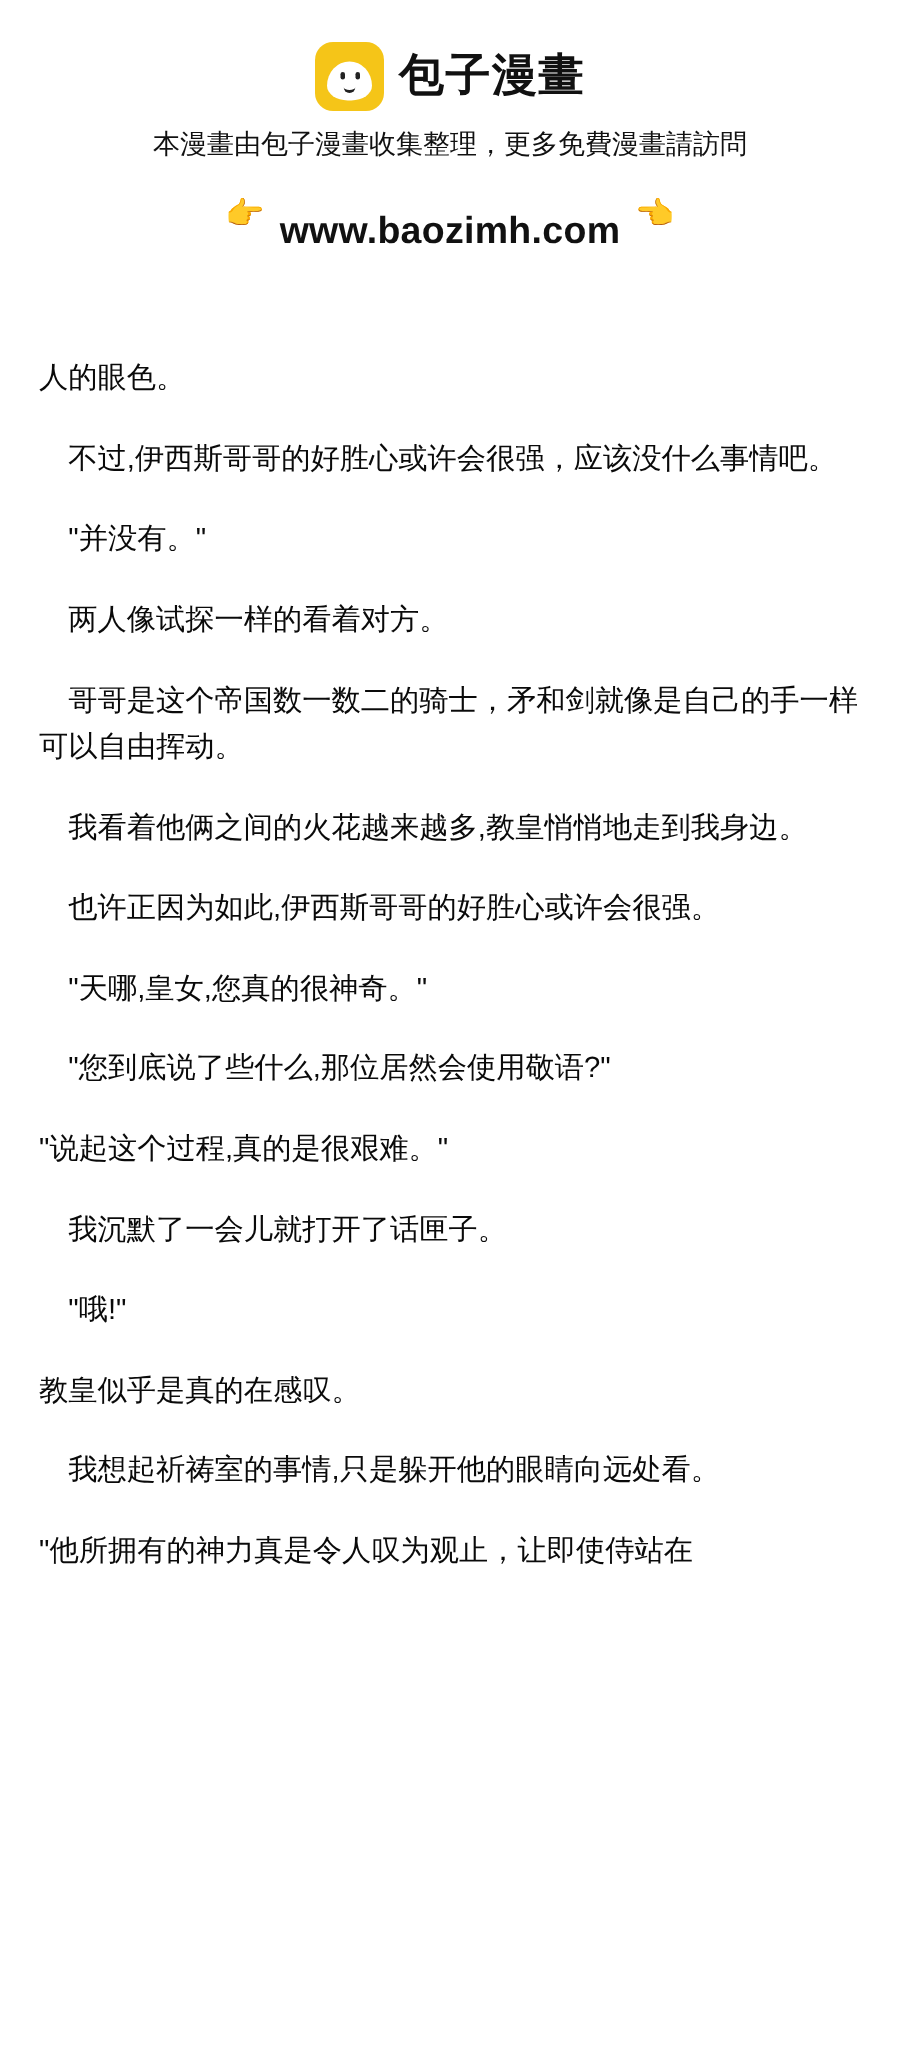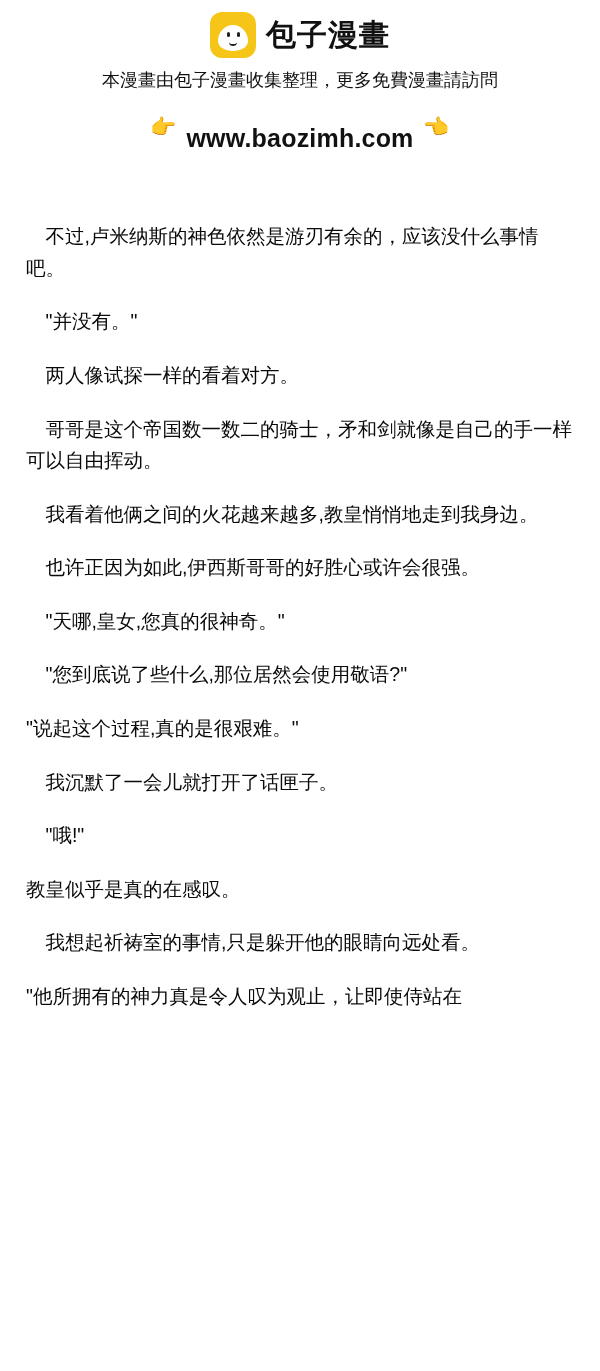--- a/index.html
+++ b/index.html
@@ -17,21 +17,21 @@
   .page {
     position: relative;
     width: 600px;
     min-height: 1371px;
     overflow: hidden;
     background: #ffffff;
   }
 
   
   .site-header {
-    padding-top: 12px;
+    padding-top: 28px;
     text-align: center;
   }
   .brand-row {
     display: flex;
     align-items: center;
     justify-content: center;
     gap: 10px;
   }
   .bun-logo {
     width: 46px;
@@ -146,21 +146,22 @@
     <div class="promo-line">本漫畫由包子漫畫收集整理，更多免費漫畫請訪問</div>
 
     <div class="url-row">
       <span class="point-icon">👉</span>
       <span class="site-url">www.baozimh.com</span>
       <span class="point-icon">👈</span>
     </div>
   </div>
 
   <div class="content">
-      <p class="para indent">不过,卢米纳斯的神色依然是游刃有余的，应该没什么事情吧。</p>
+      <p class="para">人的眼色。</p>
+      <p class="para indent">不过,伊西斯哥哥的好胜心或许会很强，应该没什么事情吧。</p>
       <p class="para indent">"并没有。"</p>
       <p class="para indent">两人像试探一样的看着对方。</p>
       <p class="para indent">哥哥是这个帝国数一数二的骑士，矛和剑就像是自己的手一样可以自由挥动。</p>
       <p class="para indent">我看着他俩之间的火花越来越多,教皇悄悄地走到我身边。</p>
       <p class="para indent">也许正因为如此,伊西斯哥哥的好胜心或许会很强。</p>
       <p class="para indent">"天哪,皇女,您真的很神奇。"</p>
       <p class="para indent">"您到底说了些什么,那位居然会使用敬语?"</p>
       <p class="para">"说起这个过程,真的是很艰难。"</p>
       <p class="para indent">我沉默了一会儿就打开了话匣子。</p>
       <p class="para indent">"哦!"</p>

